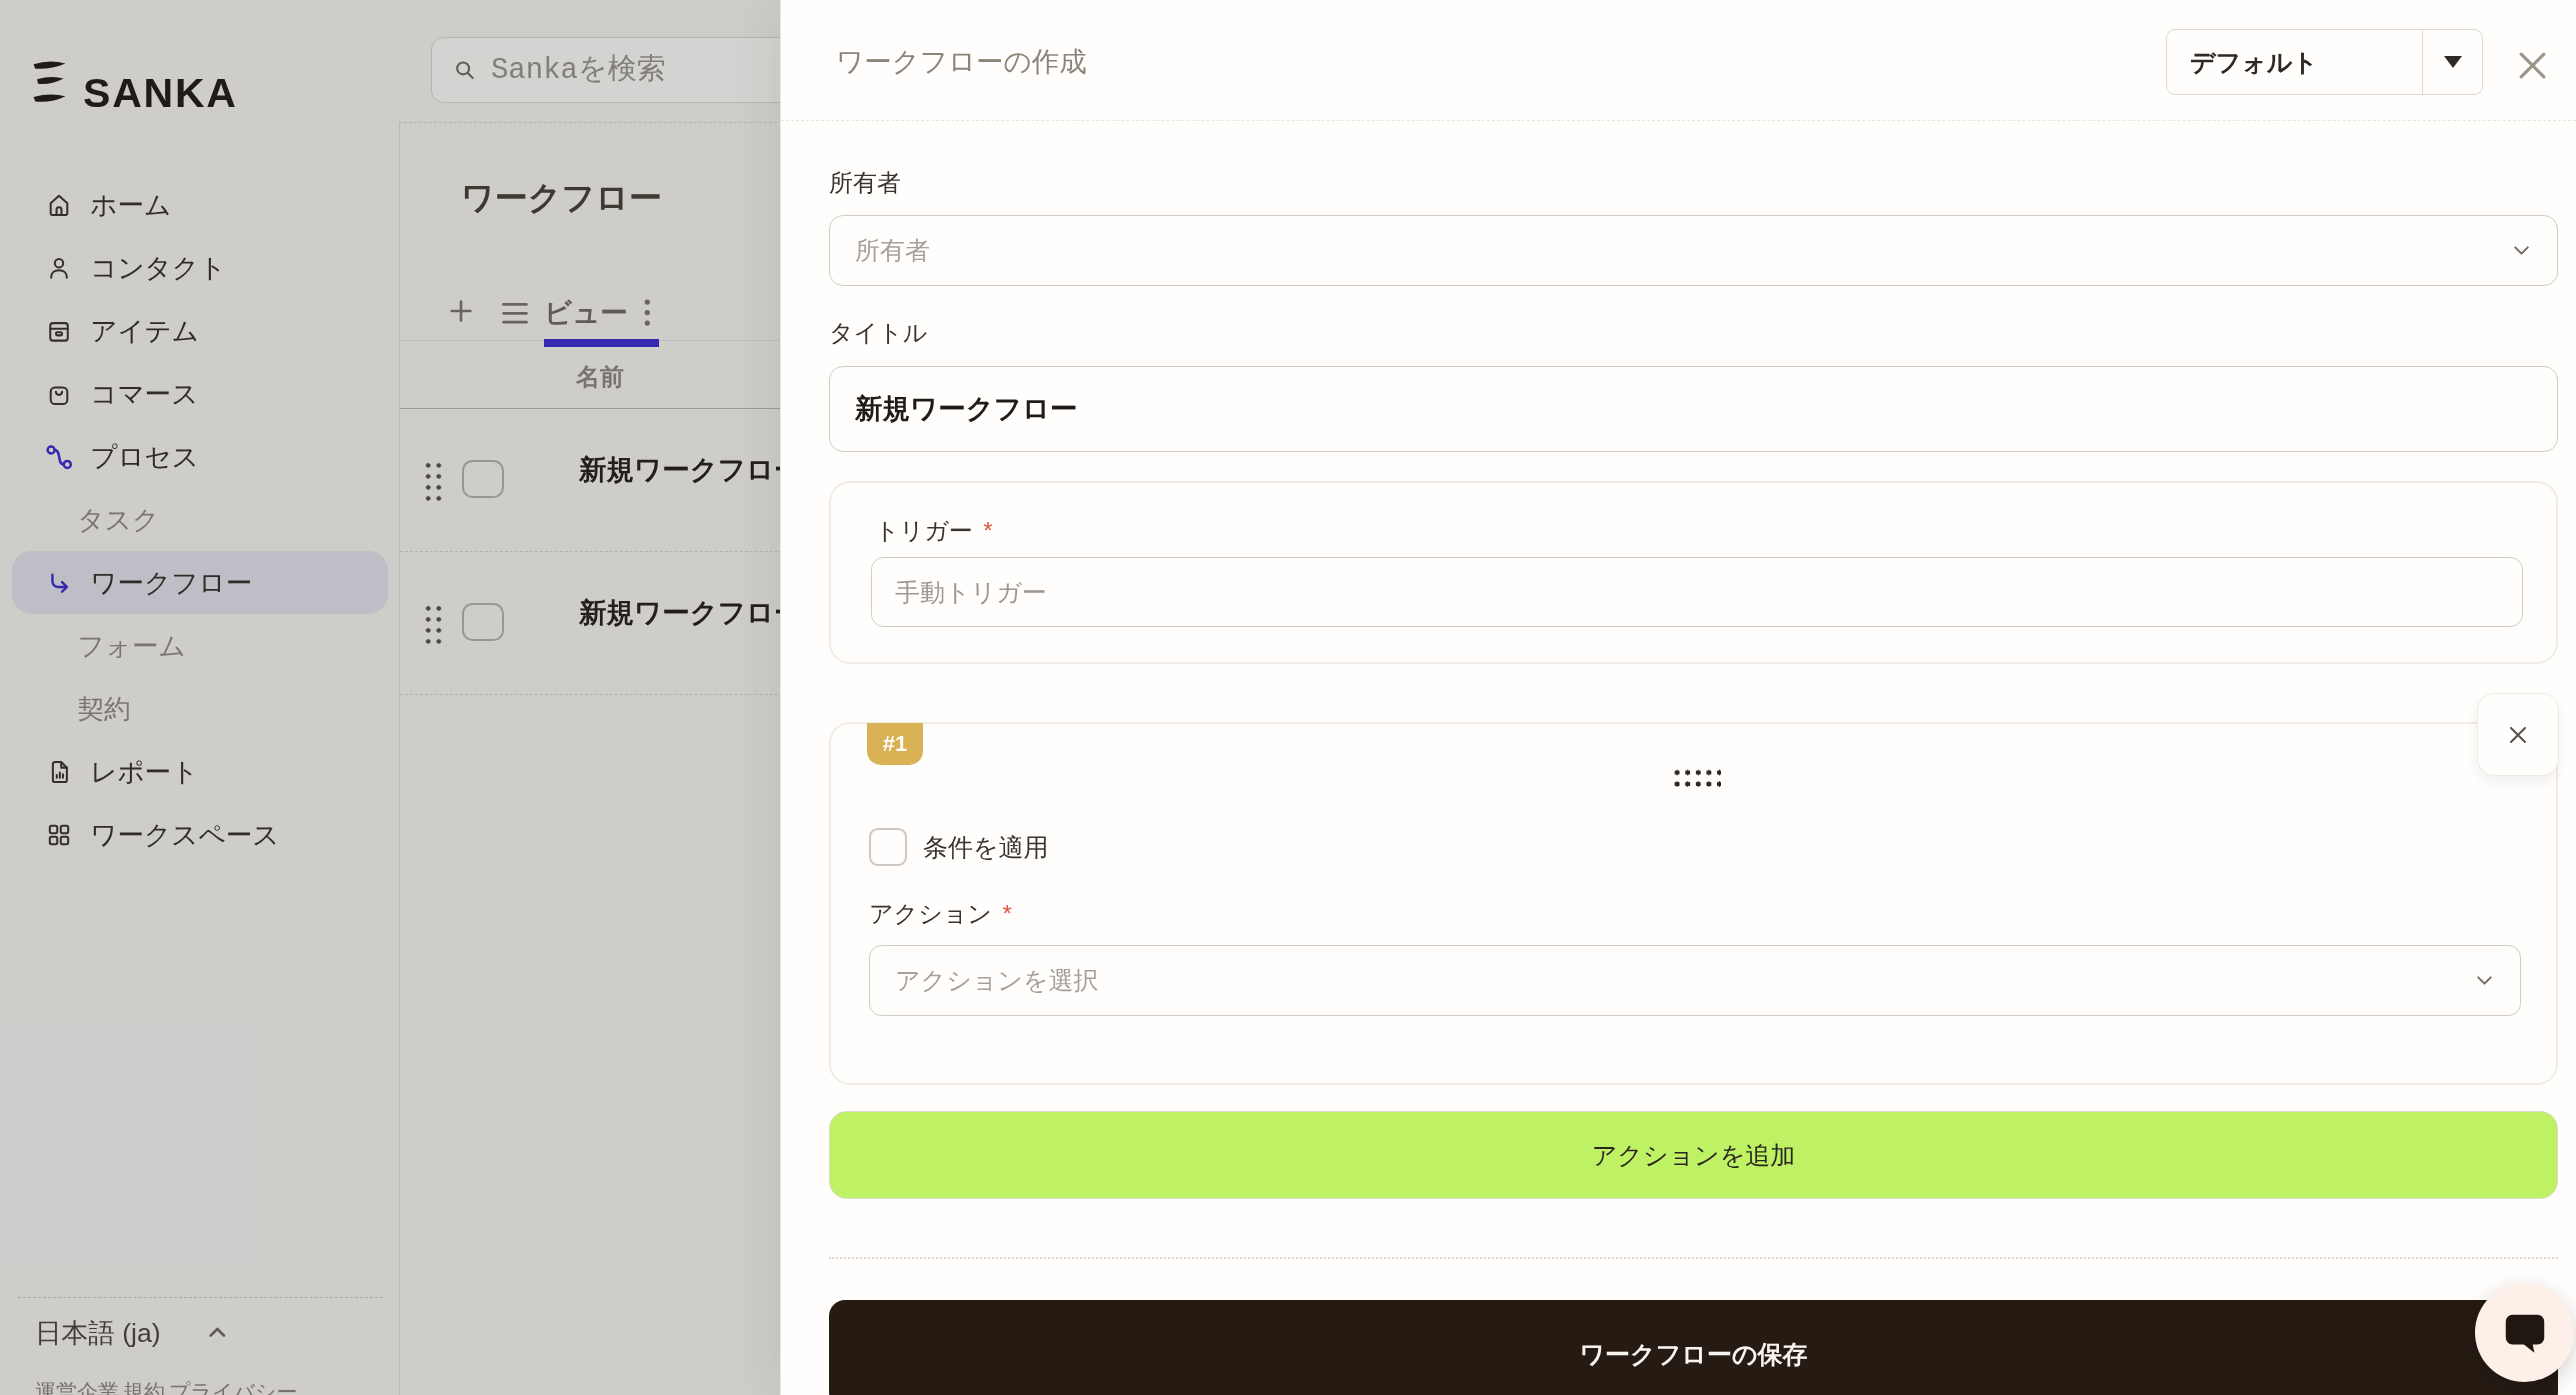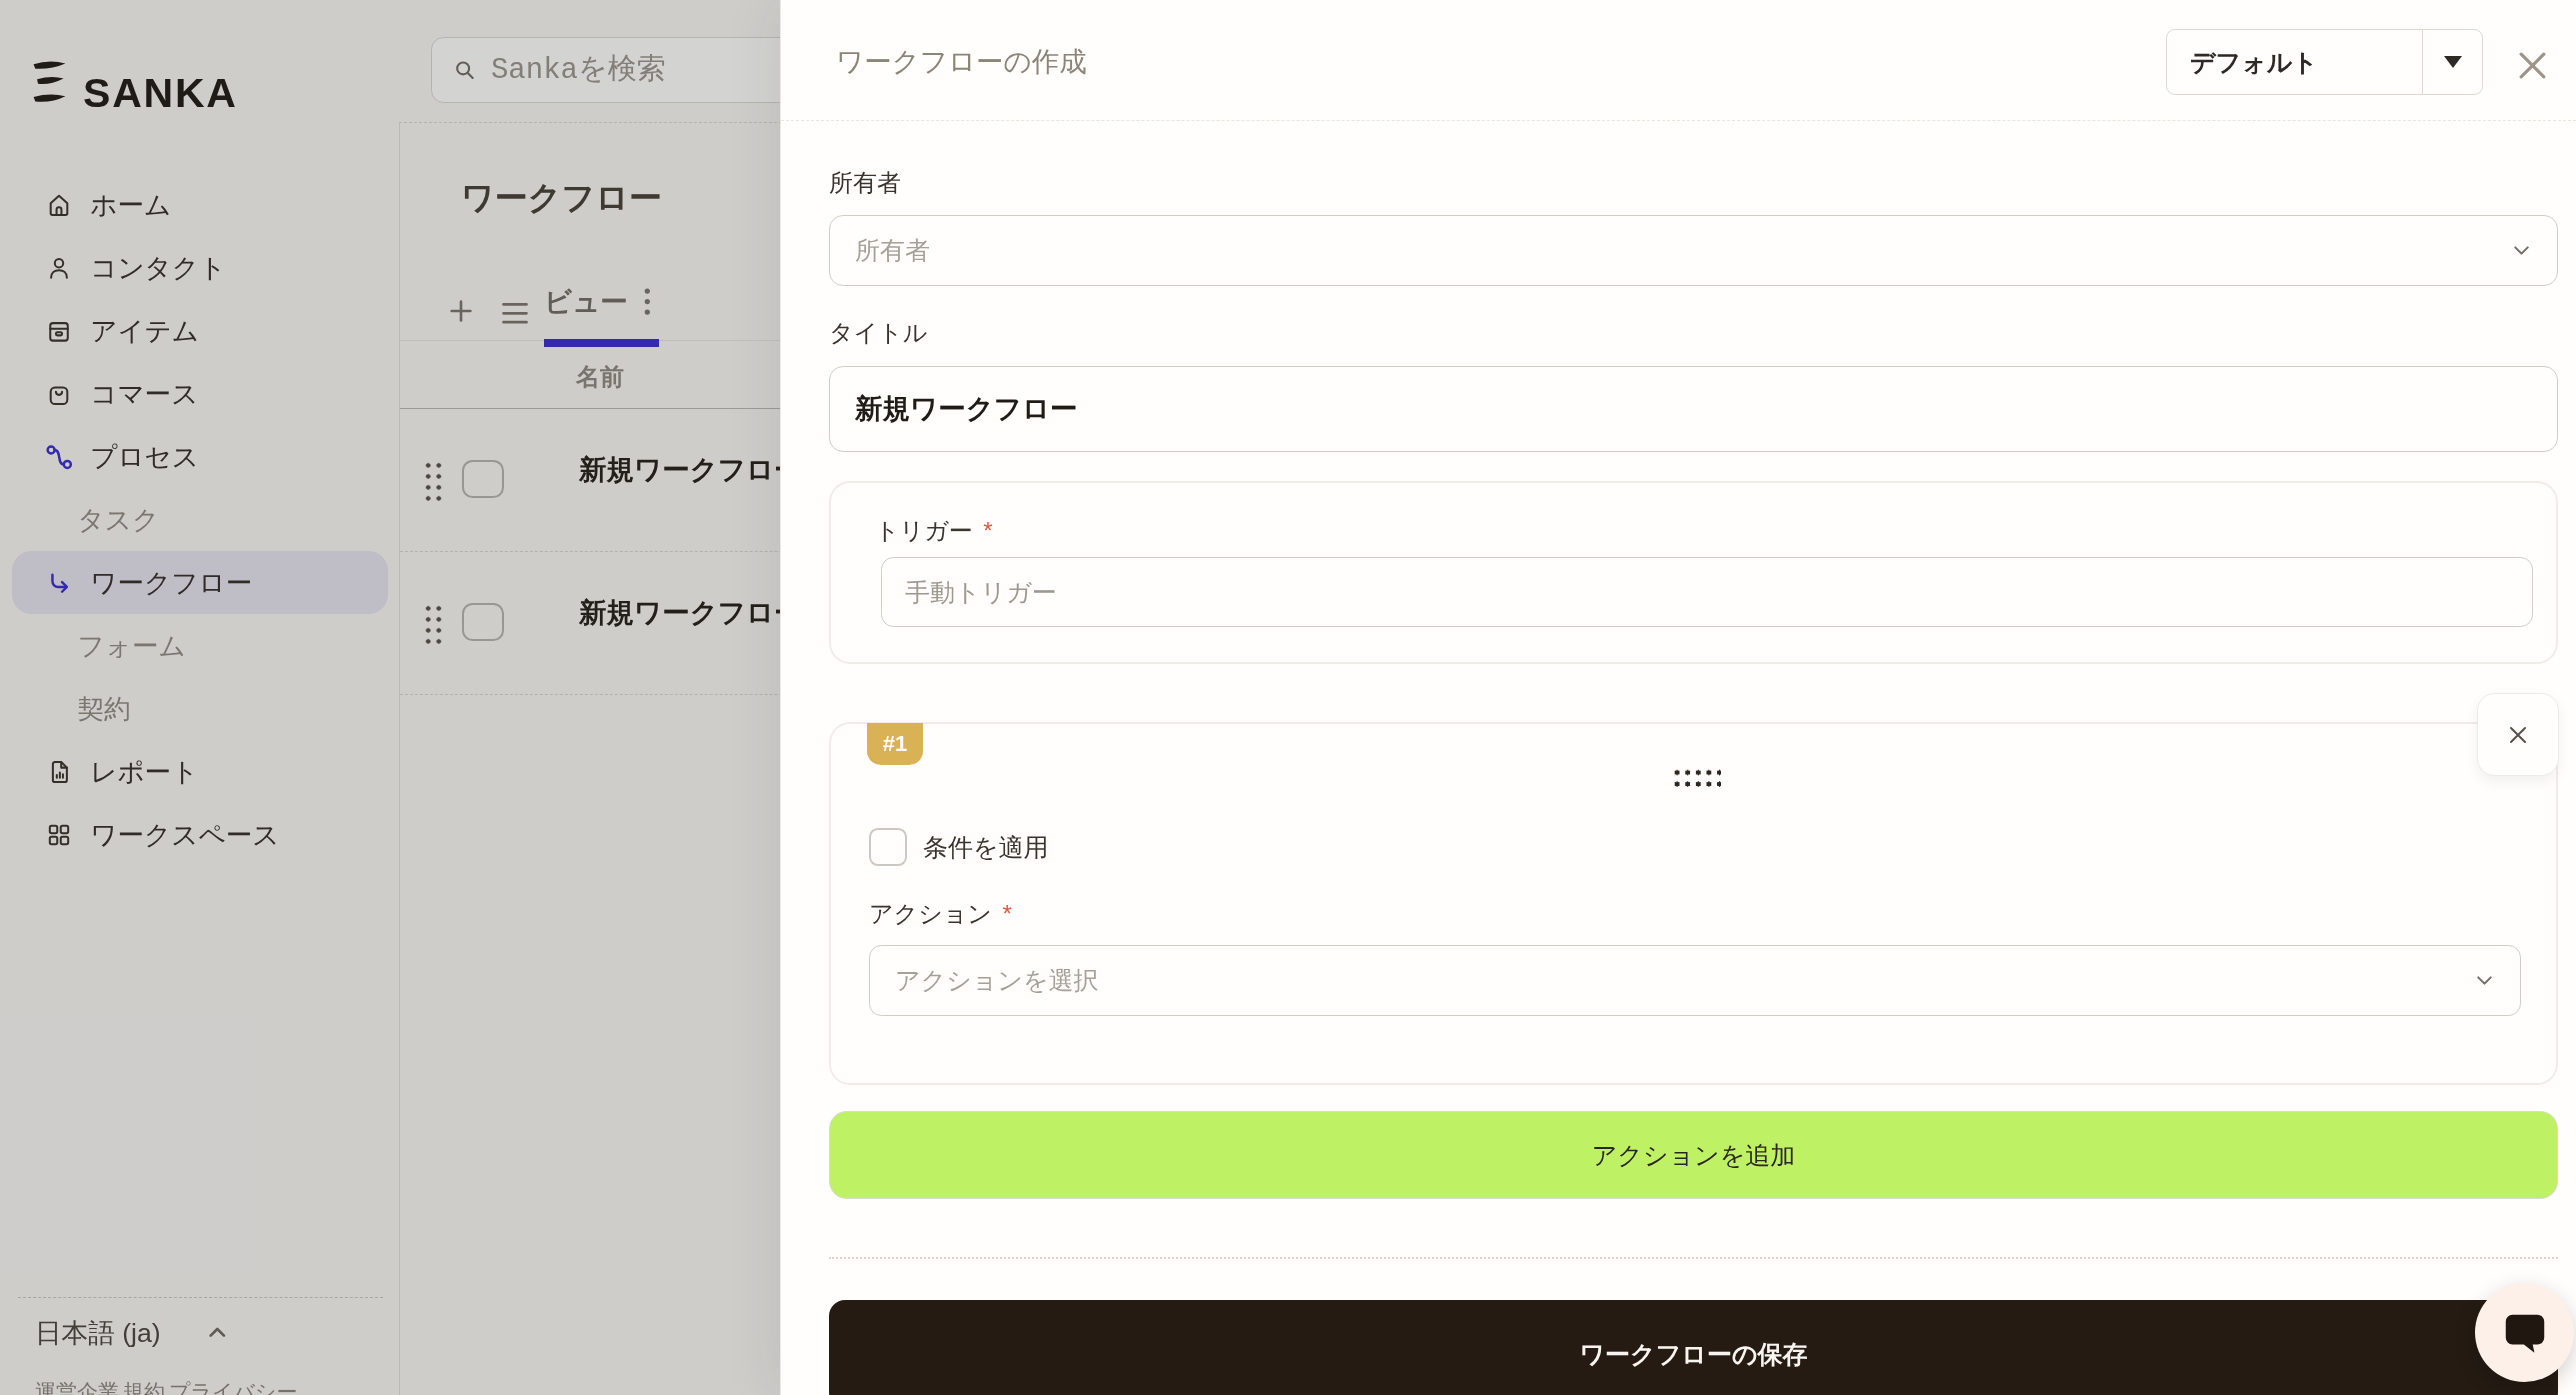--- a/index.html
+++ b/index.html
@@ -30,21 +30,21 @@
   .sf-divider{position:absolute;left:17.7px;top:0;width:365px;border-top:1.8px dashed #c9c6c1;}
   .lang-row{position:absolute;left:35px;top:17.7px;display:flex;align-items:center;gap:43px;font-size:26.6px;color:#4c4741;cursor:pointer;}
   .legal{position:absolute;left:35px;top:81px;font-size:21px;color:#8b867f;display:flex;gap:4px;}
   .legal span{cursor:pointer;}
 
   .content{position:absolute;left:399px;top:122px;right:0;bottom:0;border-left:1.8px solid #dfdcd8;border-top:1.8px dashed #d6d4cf;}
   .page-title{position:absolute;left:61px;top:53px;font-size:33px;font-weight:700;color:#474239;}
   .tabbar{position:absolute;left:0;top:161px;width:100%;height:57px;border-bottom:1.8px solid #e4e2dd;}
   .tb-plus{position:absolute;left:46px;top:12.4px;width:30px;height:30px;}
   .tb-list{position:absolute;left:98px;top:16px;width:34px;height:26.6px;}
-  .tab{position:absolute;left:144px;top:0;height:57px;display:flex;align-items:flex-start;gap:14px;cursor:pointer;}
+  .tab{position:absolute;left:144px;top:0;height:57px;display:flex;align-items:center;gap:14px;cursor:pointer;}
   .tab-label{font-size:27.5px;color:#716c65;font-weight:600;}
   .tab-underline{position:absolute;left:144px;bottom:-7px;width:115px;height:8px;background:var(--accent);}
   .table-head{position:absolute;left:0;top:218px;width:100%;height:68px;border-bottom:1.8px solid #b9b6b0;}
   .col-name{position:absolute;left:176px;top:19.5px;font-size:24px;font-weight:700;color:#8e8982;}
   .rows{position:absolute;left:0;top:286px;width:100%;}
   .wrow{position:relative;height:143px;border-bottom:1.8px dashed #d5d3ce;cursor:pointer;}
   .wrow .drag{position:absolute;left:22px;top:50px;width:21px;height:44px;background-image:radial-gradient(circle,#55504a 2.1px,transparent 2.3px);background-size:10.6px 11px;background-position:0.9px 0.9px;cursor:grab;}
   .wrow .cbx{position:absolute;left:62px;top:51px;width:42px;height:38px;border:2.2px solid #b5b2ac;border-radius:10.6px;cursor:pointer;}
   .wrow .row-label{position:absolute;left:179px;top:43px;font-size:27.5px;font-weight:700;color:#27231e;white-space:nowrap;}
 
@@ -67,21 +67,21 @@
   .chev{width:25px;height:25px;}
 
   .owner-label{left:48px;top:167px;}
   .owner-select{position:absolute;left:48px;top:215px;width:1729px;height:71px;}
   .title-label{left:48px;top:317px;}
   .title-input{position:absolute;left:48px;top:366px;width:1729px;height:86px;border:1.8px solid #d0cdc6;border-radius:14px;background:#fffefd;font-size:27.5px;font-weight:700;color:#1f1b16;padding:0 25px;outline:none;font-family:inherit;}
 
   .card{position:absolute;left:48px;width:1729px;border:2.7px solid #f0ede8;border-radius:21px;background:#fffefd;}
   .trigger-card{top:481px;height:183px;}
   .trg-label{left:44px;top:32px;}
-  .trg-input{position:absolute;left:50px;top:74px;width:1652px;height:70px;border:1.8px solid #d0cdc6;border-radius:12.4px;background:#fffefd;font-size:25px;color:#3a352f;padding:0 23px;outline:none;font-family:inherit;}
+  .trg-input{position:absolute;left:40px;top:74px;width:1652px;height:70px;border:1.8px solid #d0cdc6;border-radius:12.4px;background:#fffefd;font-size:25px;color:#3a352f;padding:0 23px;outline:none;font-family:inherit;}
   .trg-input::placeholder{color:#9d9890;}
 
   .step-card{top:722px;height:363px;}
   .badge{position:absolute;left:36px;top:-0.9px;width:56px;height:42px;background:var(--badge);border-radius:0 0 14px 14px;color:#fffdf8;font-size:22px;font-weight:700;display:flex;align-items:center;justify-content:center;}
   .dots-grid{position:absolute;left:839px;top:41px;width:51px;height:24px;background-image:radial-gradient(circle,#2b2620 2.4px,transparent 2.6px);background-size:10.6px 11.5px;background-position:1.8px 1.8px;cursor:grab;}
   .remove-step{position:absolute;left:1646px;top:-31px;width:82px;height:83px;background:#fffefd;border:1.8px solid #eceae4;border-radius:17.7px;box-shadow:0 5.3px 14px rgba(0,0,0,0.06);cursor:pointer;display:flex;align-items:center;justify-content:center;}
   .chk-row{position:absolute;left:38px;top:104px;display:flex;align-items:center;gap:16px;cursor:pointer;}
   .cbx2{width:38px;height:38px;border:2.2px solid #cdc9c2;border-radius:8.9px;background:#fffefd;}
   .chk-label{font-size:25px;color:#39342e;text-align:center;}
   .action-label{left:38px;top:174px;}

